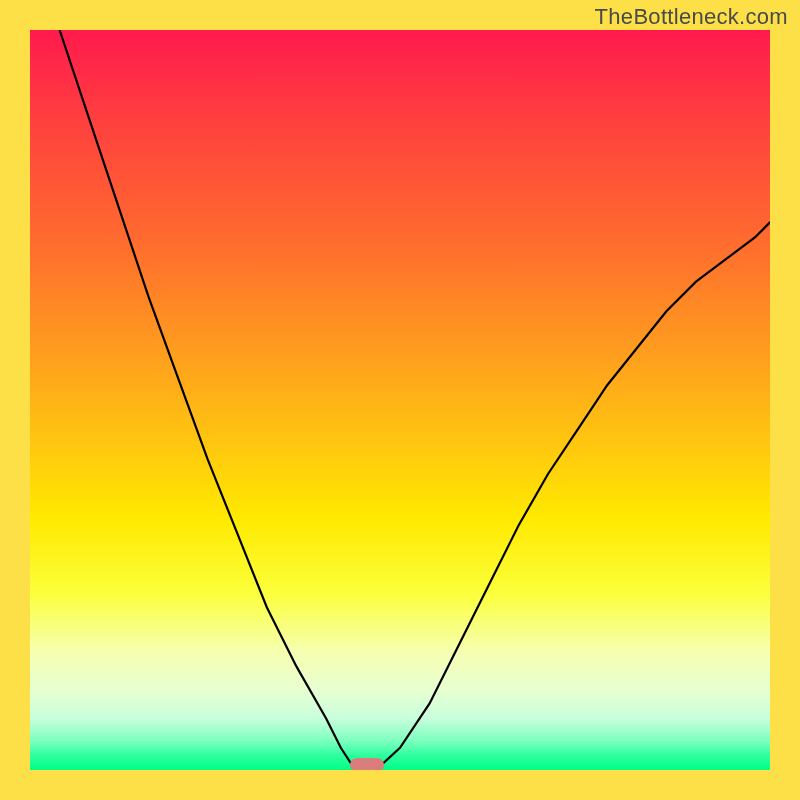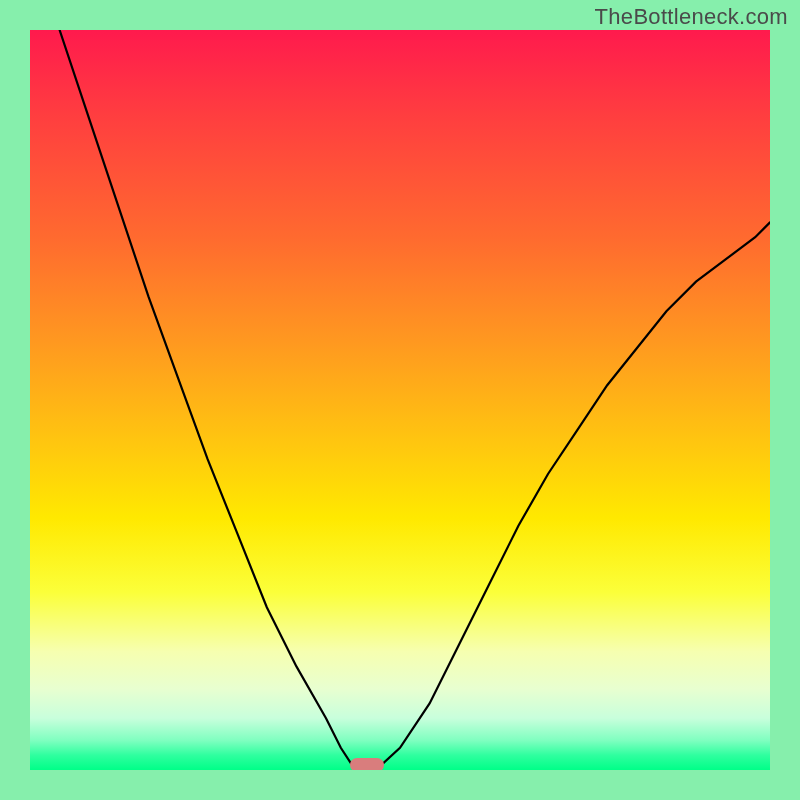--- a/index.html
+++ b/index.html
@@ -10,21 +10,21 @@
     background: #000;
     overflow: hidden;
     font-family: Arial, Helvetica, sans-serif;
   }
   .frame {
     position: absolute;
     top: 0;
     left: 0;
     width: 800px;
     height: 800px;
-    background: #86efac;
+    background: #fde047;
   }
   .plot-area {
     position: absolute;
     top: 30px;
     left: 30px;
     width: 740px;
     height: 740px;
     overflow: hidden;
   }
   .gradient {

